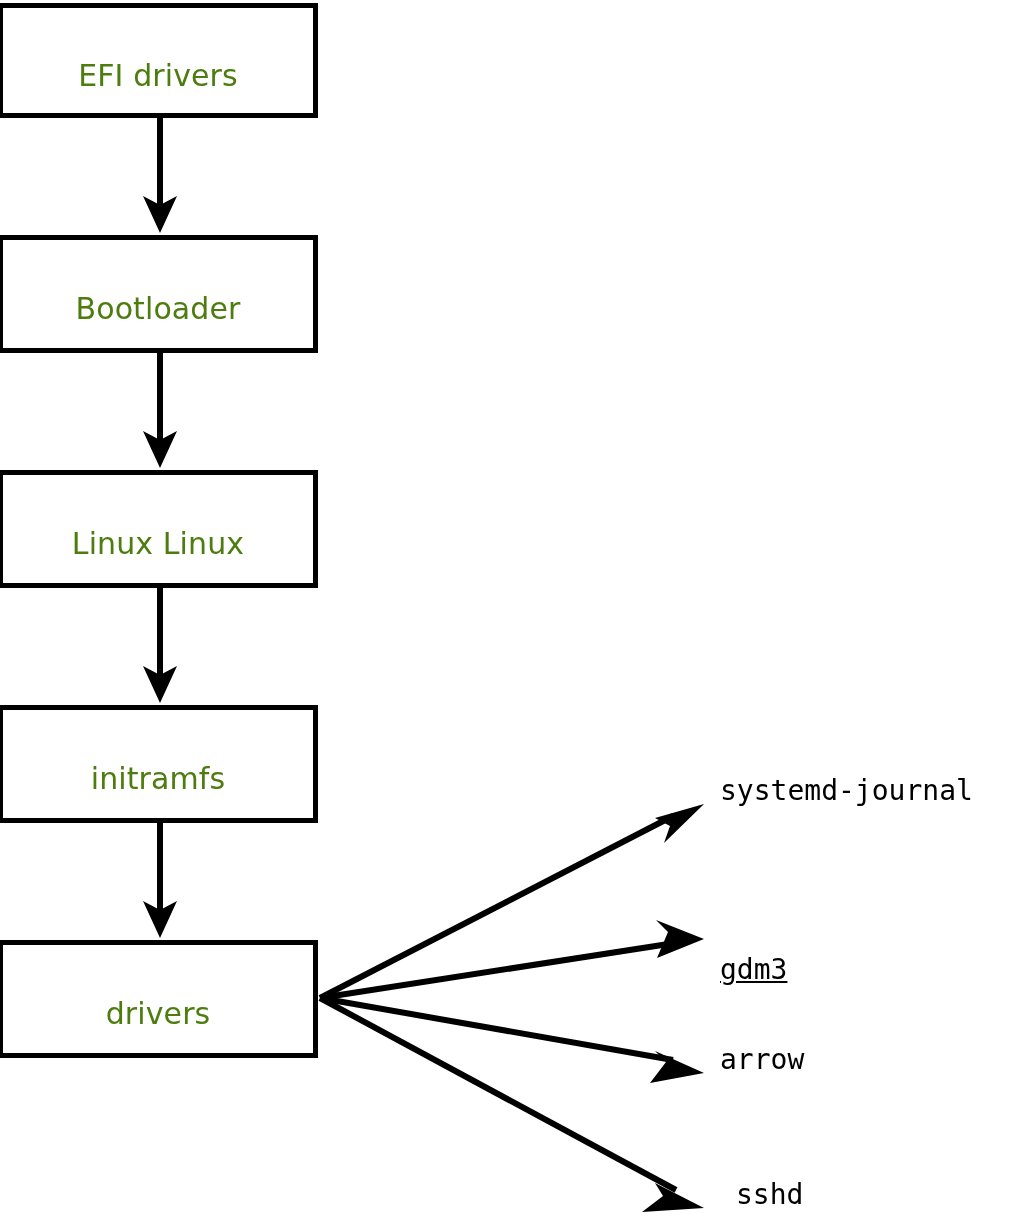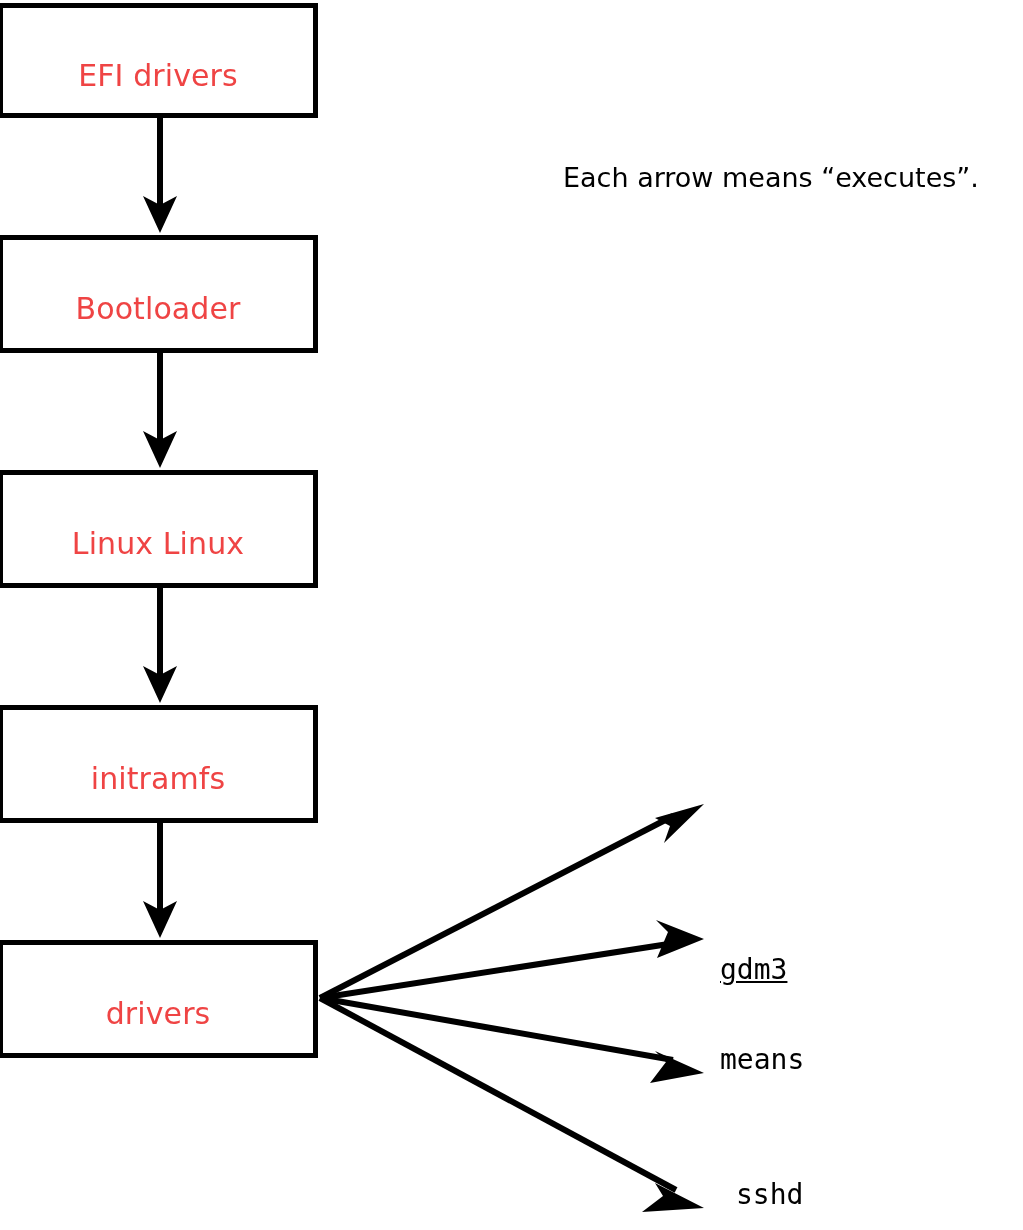--- a/index.html
+++ b/index.html
@@ -35,21 +35,21 @@
     border: 5px solid #000000;
     display: flex;
     align-items: center;
     justify-content: center;
   }
   .stage-label {
     font-family: "DejaVu Sans", "Liberation Sans", sans-serif;
     font-size: 30px;
     font-weight: 400;
     line-height: 1;
-    color: #ef4444;
+    color: #4d7c0f;
     white-space: nowrap;
     letter-spacing: 0.1px;
     margin-top: 30px;
   }
   .service-label {
     position: absolute;
     font-family: "DejaVu Sans Mono", "Liberation Mono", monospace;
     font-size: 28px;
     font-weight: 400;
     line-height: 1;
@@ -121,22 +121,22 @@
   </div>
 
   <div class="stage-box" style="left:-2px; top:705px; width:320px; height:118px;">
     <span class="stage-label">initramfs</span>
   </div>
 
   <div class="stage-box" style="left:-2px; top:940px; width:320px; height:118px;">
     <span class="stage-label">drivers</span>
   </div>
 
+  <div class="service-label" style="left:720px; top:777px;">systemd-journal</div>
 
   <div class="service-label" style="left:720px; top:956px;text-decoration:underline;">gdm3</div>
 
-  <div class="service-label" style="left:720px; top:1046px;">means</div>
+  <div class="service-label" style="left:720px; top:1046px;">arrow</div>
 
   <div class="service-label" style="left:736px; top:1181px;">sshd</div>
 
-  <div class="legend-note" style="left:563px; top:164px;">Each arrow means “executes”.</div>
 
 </div>
 
 </body></html>

